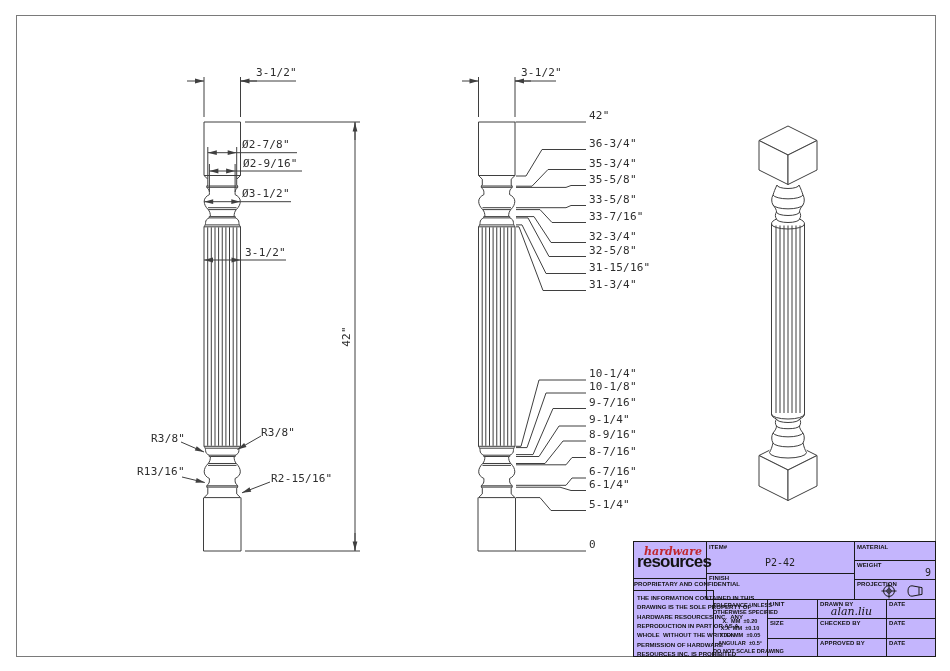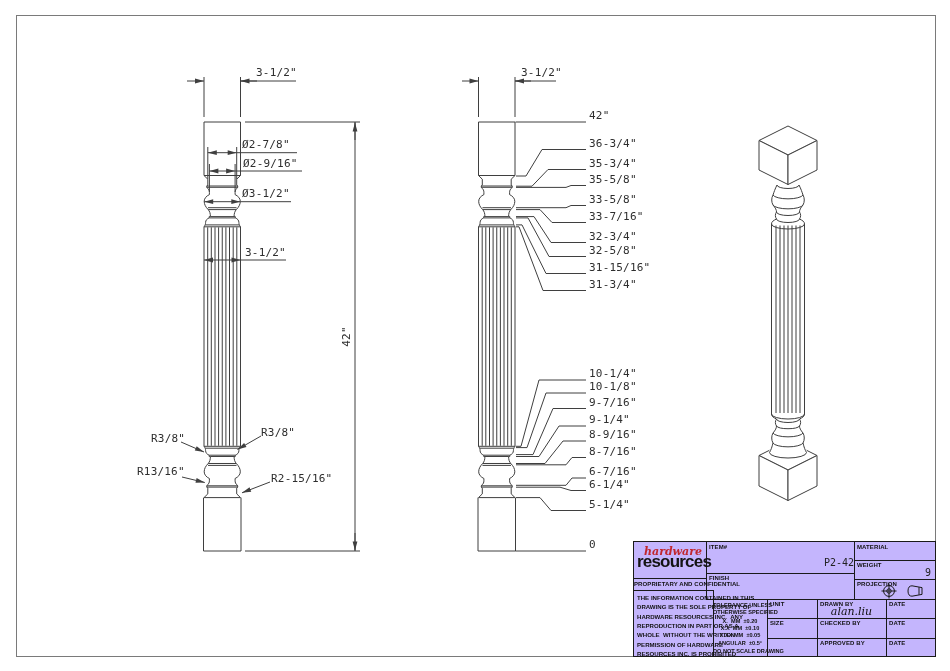--- a/index.html
+++ b/index.html
@@ -235,21 +235,21 @@
     <div class="ln" style="left:72px;top:57px;width:229px;height:1px"></div>
     <div class="ln" style="left:133px;top:76px;width:168px;height:1px"></div>
     <div class="ln" style="left:133px;top:96px;width:168px;height:1px"></div>
 
     <div style="position:absolute;left:0;top:0;width:72px;height:36px">
       <span class="logo-hw">hardware</span>
       <span class="logo-rs">resources</span>
     </div>
 
     <div class="tag" style="left:75px;top:2px">ITEM#</div>
-    <div class="val" style="left:72px;top:15px;width:148px;text-align:right">P2-42</div>
+    <div class="val" style="left:72px;top:15px;width:148px;text-align:center">P2-42</div>
     <div class="tag" style="left:75px;top:33px">FINISH</div>
 
     <div class="tag" style="left:223px;top:2px">MATERIAL</div>
     <div class="tag" style="left:223px;top:20px">WEIGHT</div>
     <div class="val" style="left:220px;top:25px;width:77px;text-align:right">9</div>
     <div class="tag" style="left:223px;top:38.5px">PROJECTION</div>
     <svg width="52" height="16" style="position:absolute;left:245px;top:41px" fill="none" stroke="#1a1a1a" stroke-width="1">
       <circle cx="10" cy="8" r="5.4"></circle>
       <circle cx="10" cy="8" r="2.2"></circle>
       <path d="M2.5,8 H17.5 M10,0.5 V15.5"></path>

